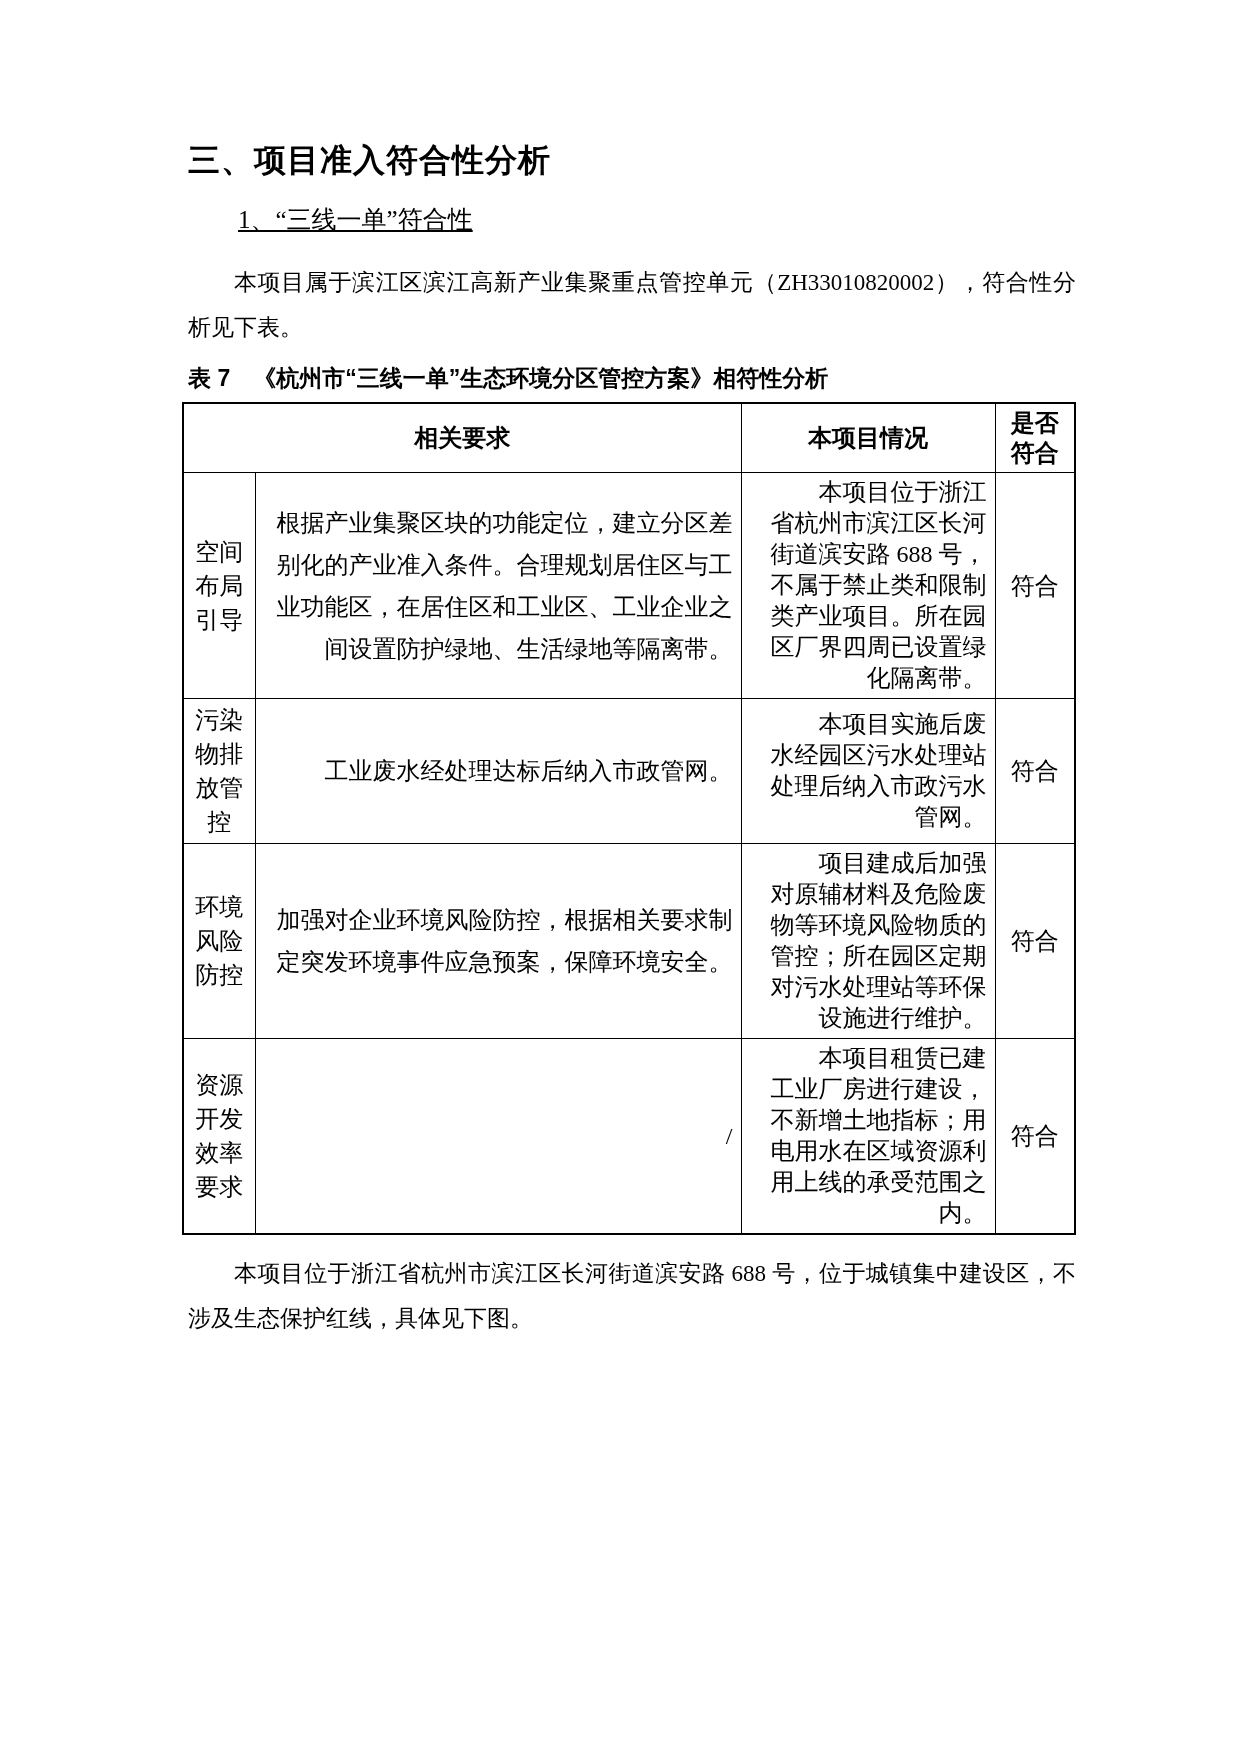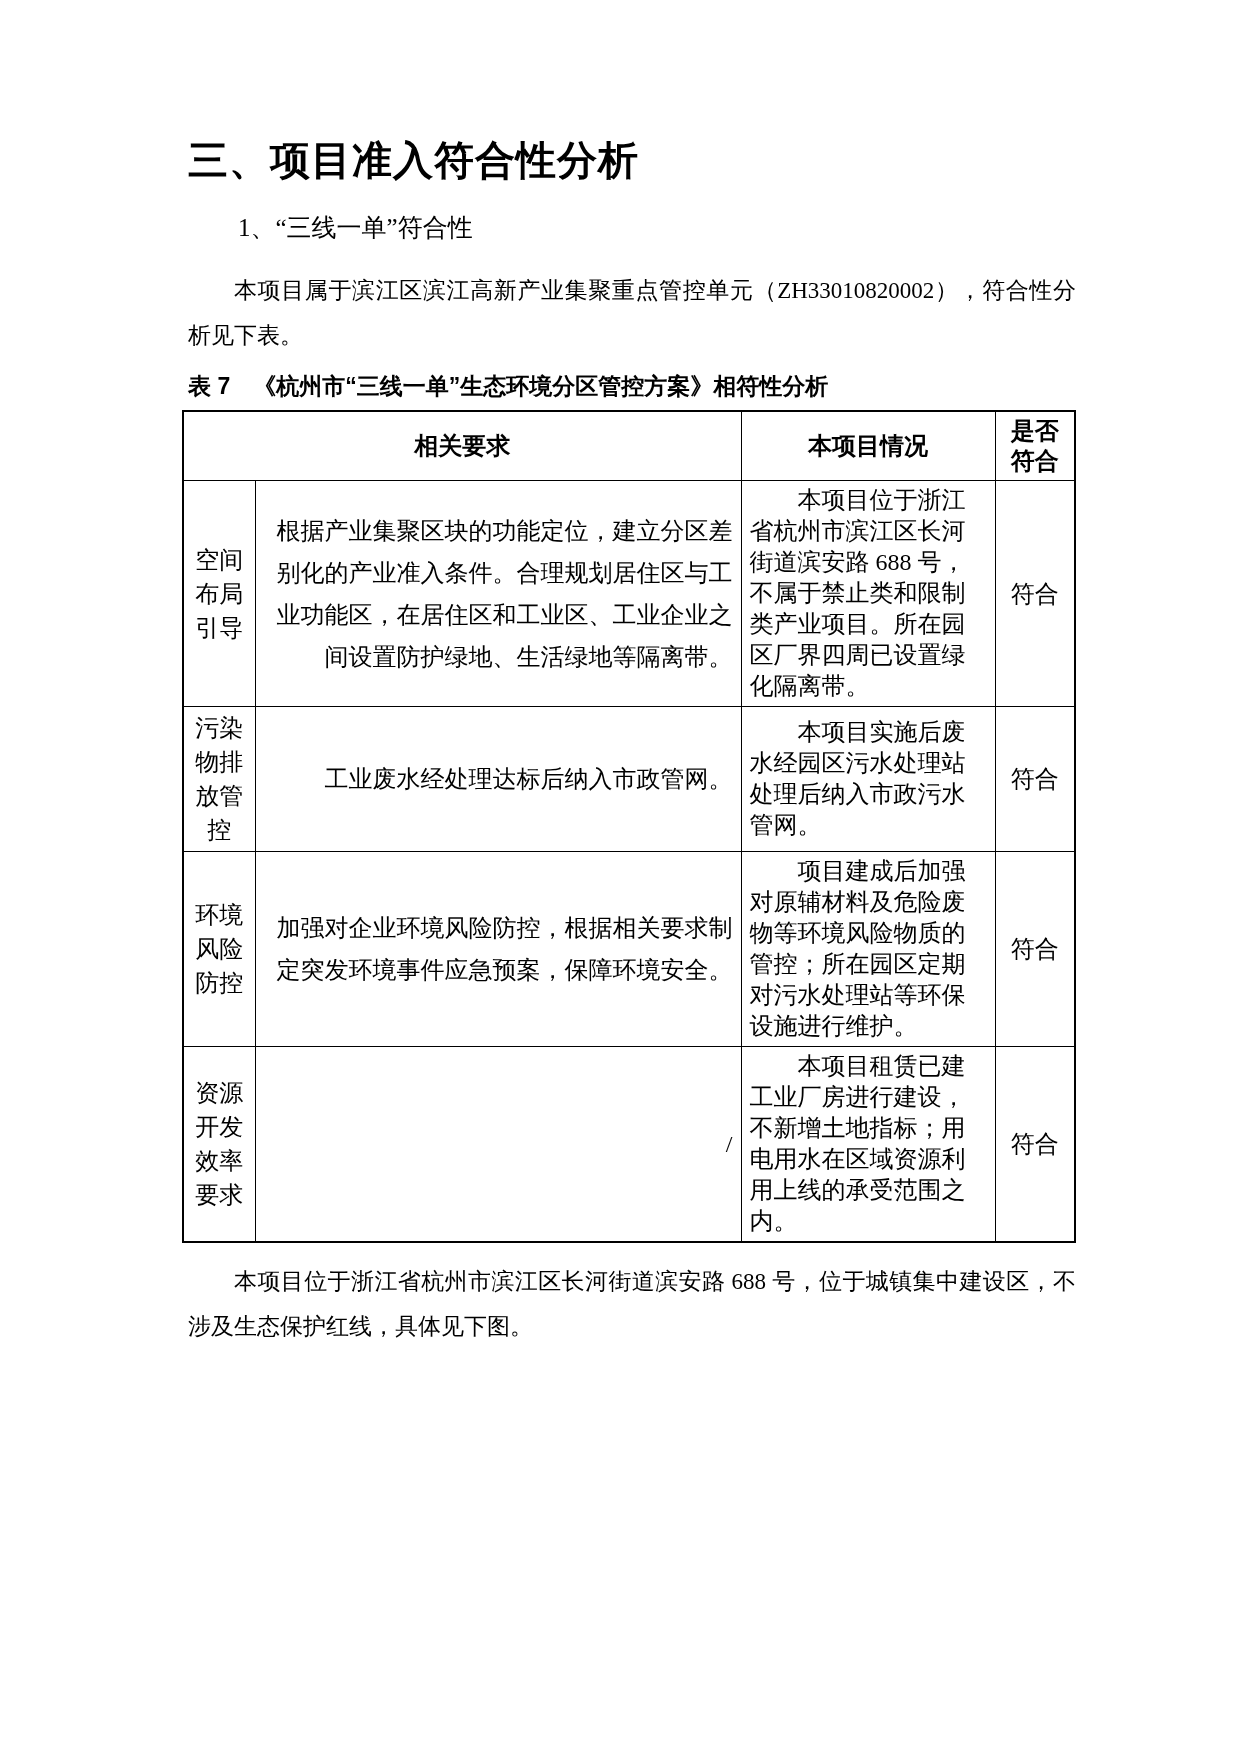--- a/index.html
+++ b/index.html
@@ -16,30 +16,31 @@
   }
   .page {
     box-sizing: border-box;
     width: 1240px;
     height: 1754px;
     padding: 140px 164px 0 188px;
   }
   .section-title {
     font-family: "Liberation Sans", "DejaVu Sans", sans-serif;
     font-weight: bold;
-    font-size: 40px;
+    font-size: 32px;
     line-height: 40px;
     letter-spacing: 1px;
-    margin: 0 0 32px 0;
+    margin: 0 0 24px 0;
   }
   .subhead {
     font-size: 25px;
     line-height: 32px;
     text-indent: 2em;
     margin: 0 0 24px 0;
+    text-decoration: underline;
   }
   .para {
     font-size: 23px;
     line-height: 45px;
     text-align: justify;
     text-indent: 2em;
     margin: 0 0 14px 0;
   }
   .table-caption {
     font-family: "Liberation Sans", "DejaVu Sans", sans-serif;
@@ -80,21 +81,21 @@
     text-align: center;
     line-height: 34px;
     padding: 4px 10px;
   }
   td.cell-requirement {
     text-align: right;
     line-height: 42px;
     padding: 4px 9px;
   }
   td.cell-situation {
-    text-align: left;
+    text-align: right;
     text-indent: 2em;
     line-height: 31px;
     padding: 4px 6px;
     font-family: Liberation Serif, serif;
   }
   td.cell-compliance {
     text-align: center;
     line-height: 30px;
     padding: 4px 6px;
   }

